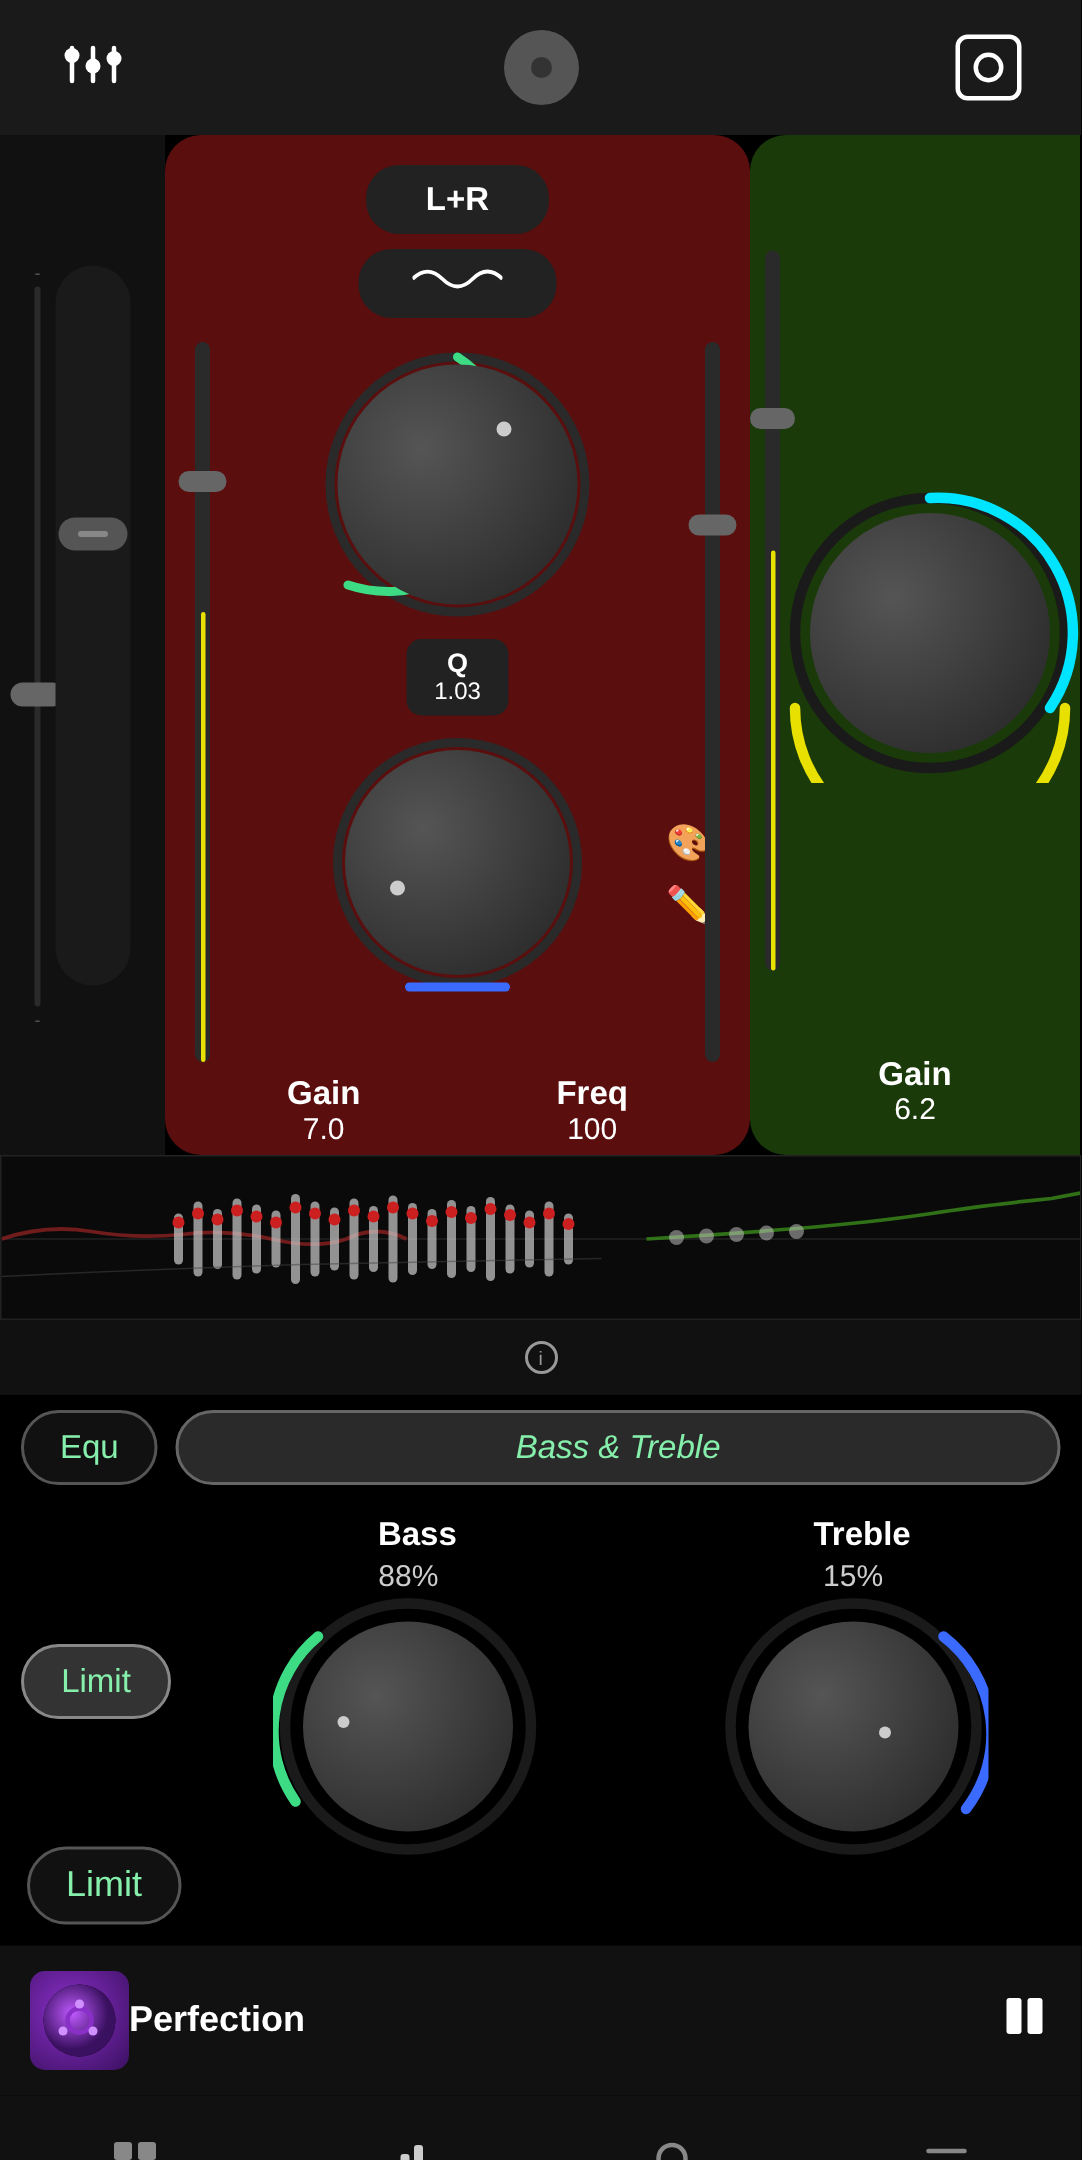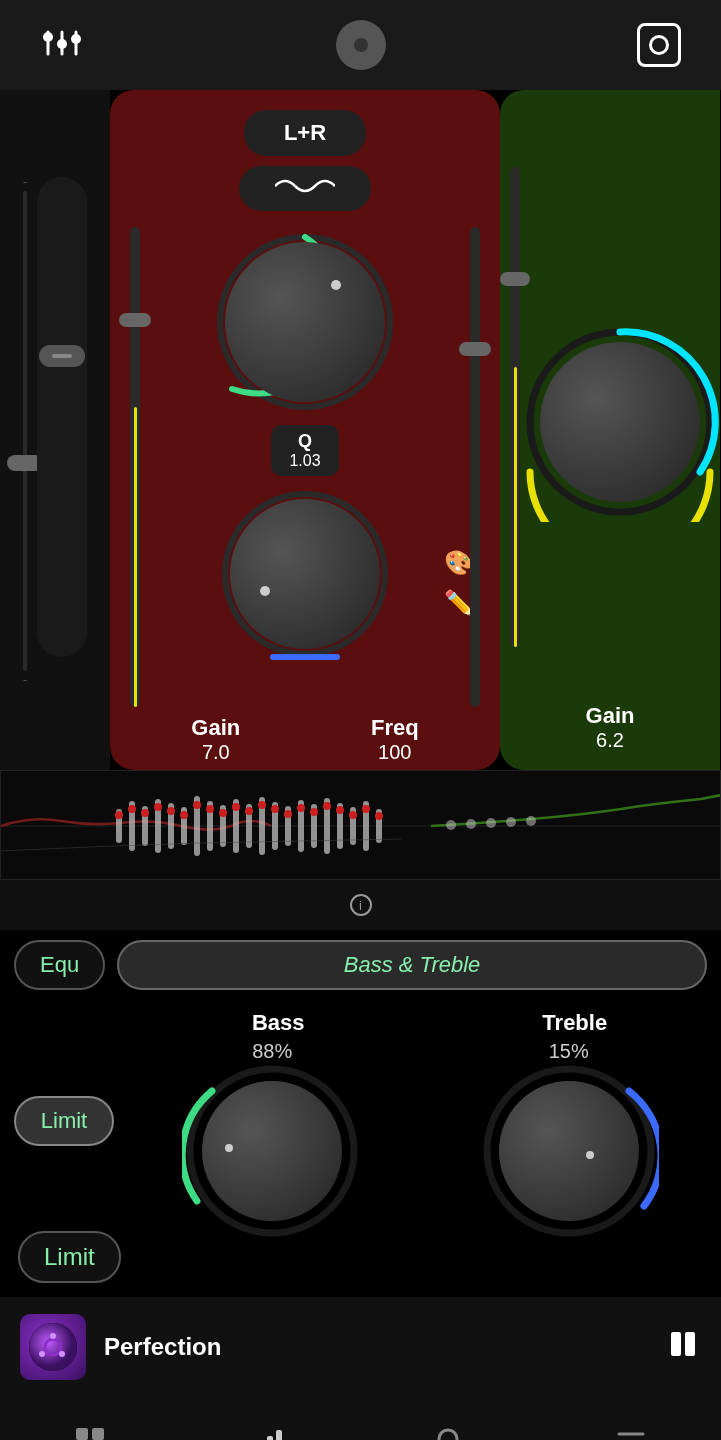--- a/index.html
+++ b/index.html
@@ -298,21 +298,20 @@
     }
 
     
     .now-playing {
       width: 100%;
       height: 100px;
       background: #111;
       display: flex;
       align-items: center;
       padding: 0 20px;
-      gap: 18px;
     }
     .album-art {
       width: 66px;
       height: 66px;
       border-radius: 10px;
       background: radial-gradient(circle at 40% 40%, #8b2fc9, #3a1060);
       flex-shrink: 0;
       display: flex;
       align-items: center;
       justify-content: center;

